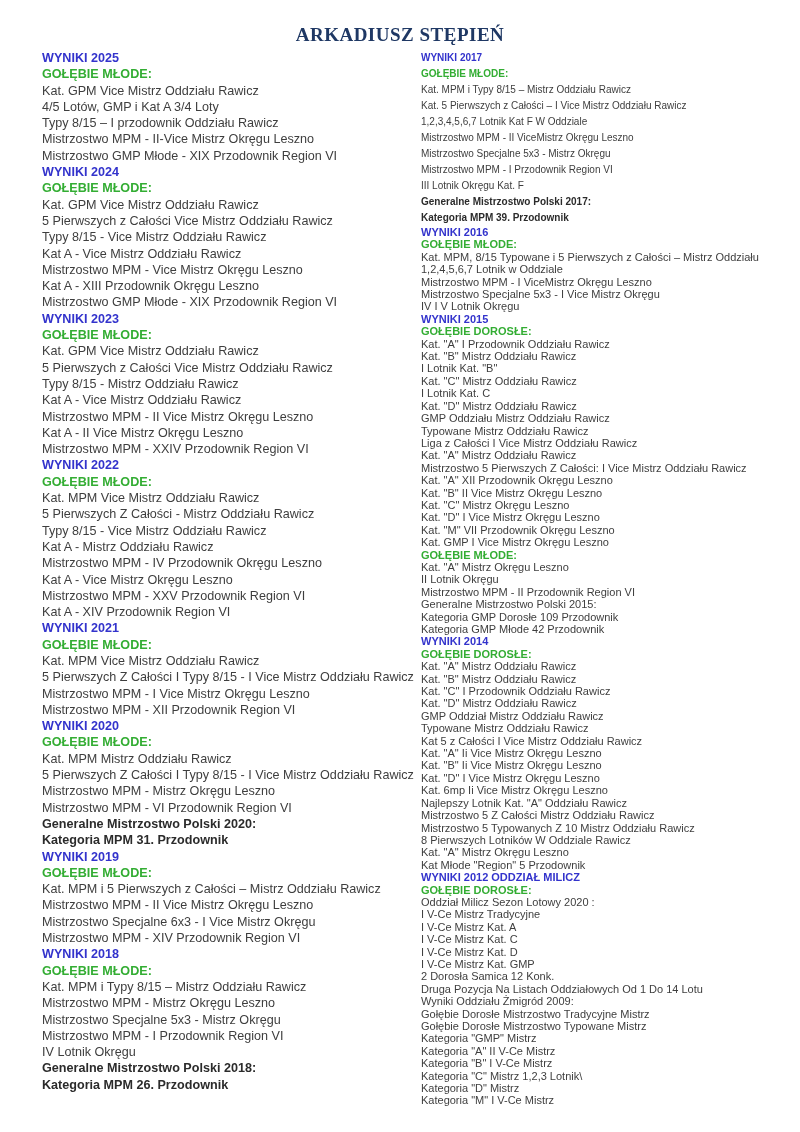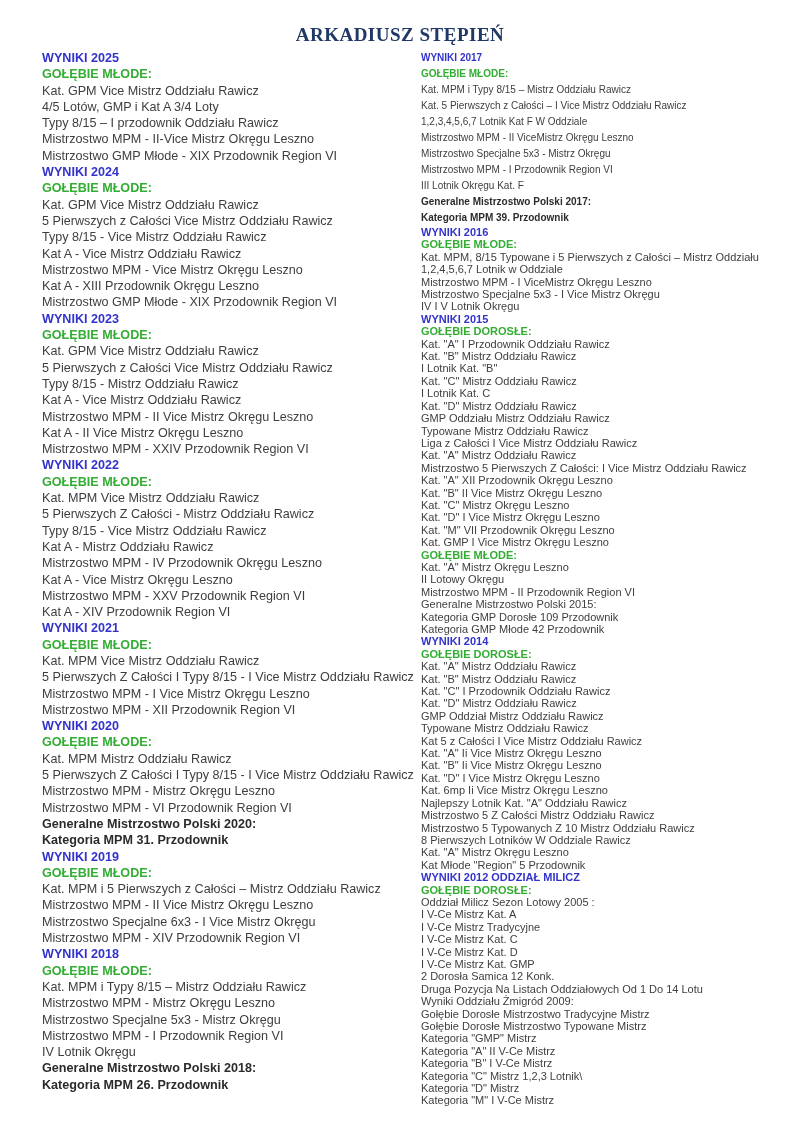--- a/index.html
+++ b/index.html
@@ -156,21 +156,21 @@
           <div class="line">Kat. "A" Mistrz Oddziału Rawicz</div>
           <div class="line">Mistrzostwo 5 Pierwszych Z Całości: I Vice Mistrz Oddziału Rawicz</div>
           <div class="line">Kat. "A" XII Przodownik Okręgu Leszno</div>
           <div class="line">Kat. "B" II Vice Mistrz Okręgu Leszno</div>
           <div class="line">Kat. "C" Mistrz Okręgu Leszno</div>
           <div class="line">Kat. "D" I Vice Mistrz Okręgu Leszno</div>
           <div class="line">Kat. "M" VII Przodownik Okręgu Leszno</div>
           <div class="line">Kat. GMP I Vice Mistrz Okręgu Leszno</div>
           <div class="group-heading">GOŁĘBIE  MŁODE:</div>
           <div class="line">Kat. "A" Mistrz Okręgu Leszno</div>
-          <div class="line">II Lotowy Okręgu</div>
+          <div class="line">II Lotnik Okręgu</div>
           <div class="line">Mistrzostwo MPM - II Przodownik Region VI</div>
           <div class="line">Generalne Mistrzostwo Polski 2015:</div>
           <div class="line">Kategoria GMP Dorosłe 109 Przodownik</div>
           <div class="line">Kategoria GMP Młode 42 Przodownik</div>
         </section>
         <section class="results-section s-sm">
           <div class="year-header">WYNIKI 2014</div>
           <div class="group-heading">GOŁĘBIE  DOROSŁE:</div>
           <div class="line">Kat. "A" Mistrz Oddziału Rawicz</div>
           <div class="line">Kat. "B" Mistrz Oddziału Rawicz</div>
@@ -186,23 +186,23 @@
           <div class="line">Najlepszy Lotnik Kat. "A" Oddziału Rawicz</div>
           <div class="line">Mistrzostwo 5 Z Całości Mistrz Oddziału Rawicz</div>
           <div class="line">Mistrzostwo 5 Typowanych Z 10 Mistrz Oddziału Rawicz</div>
           <div class="line">8 Pierwszych Lotników W  Oddziale Rawicz</div>
           <div class="line">Kat. "A" Mistrz Okręgu Leszno</div>
           <div class="line">Kat Młode "Region" 5 Przodownik</div>
         </section>
         <section class="results-section s-sm">
           <div class="year-header">WYNIKI 2012 ODDZIAŁ MILICZ</div>
           <div class="group-heading">GOŁĘBIE  DOROSŁE:</div>
-          <div class="line">Oddział Milicz Sezon Lotowy 2005 :</div>
+          <div class="line">Oddział Milicz Sezon Lotowy 2020 :</div>
+          <div class="line">I V-Ce Mistrz Tradycyjne</div>
           <div class="line">I V-Ce Mistrz Kat. A</div>
-          <div class="line">I V-Ce Mistrz Tradycyjne</div>
           <div class="line">I V-Ce Mistrz Kat. C</div>
           <div class="line">I V-Ce Mistrz Kat. D</div>
           <div class="line">I V-Ce Mistrz Kat. GMP</div>
           <div class="line">2 Dorosła Samica 12 Konk.</div>
           <div class="line">Druga Pozycja Na Listach Oddziałowych Od 1 Do 14 Lotu</div>
           <div class="line">Wyniki Oddziału Żmigród 2009:</div>
           <div class="line">Gołębie Dorosłe Mistrzostwo Tradycyjne Mistrz</div>
           <div class="line">Gołębie Dorosłe Mistrzostwo Typowane Mistrz</div>
           <div class="line">Kategoria "GMP" Mistrz</div>
           <div class="line">Kategoria "A" II V-Ce Mistrz</div>

